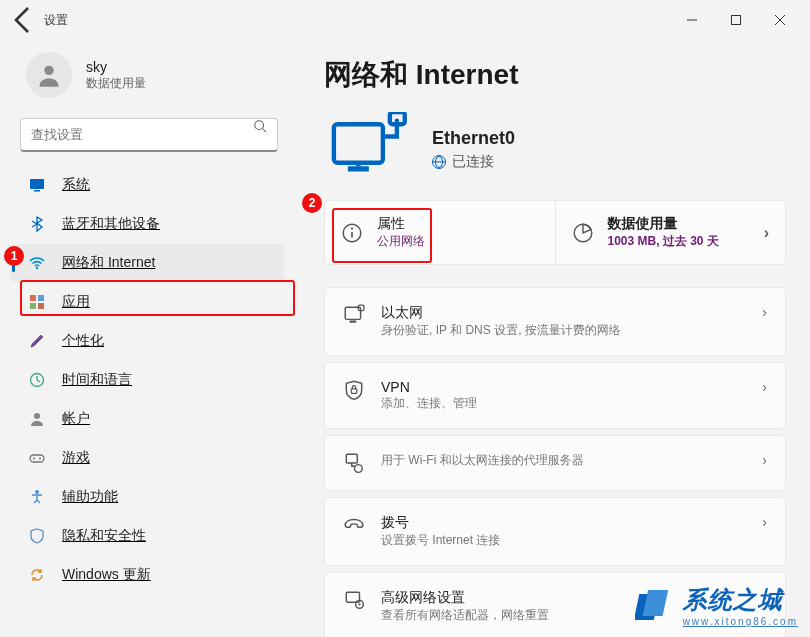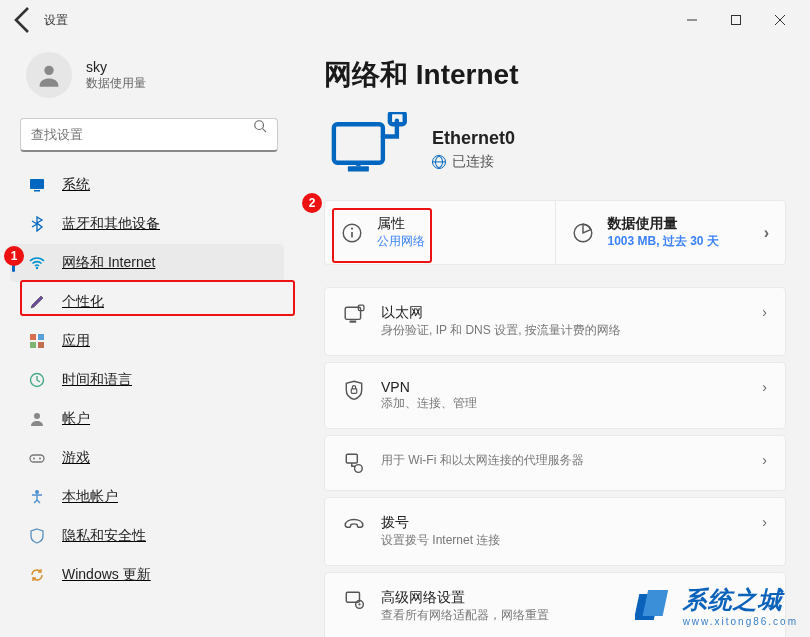--- a/index.html
+++ b/index.html
@@ -39,39 +39,39 @@
 .netinfo .netname { font-size:18px; font-weight:600; color:#222; margin-bottom:4px; }
 .netinfo .netstatus { display:flex; align-items:center; gap:6px; font-size:14px; color:#555; }
 .globe { width:14px; height:14px; border:1.3px solid #0067c0; border-radius:50%; position:relative; }
 .globe::before { content:""; position:absolute; left:50%; top:0; bottom:0; width:6px; border:1.3px solid #0067c0; border-radius:50%; transform:translateX(-50%); }
 .globe::after { content:""; position:absolute; top:50%; left:0; right:0; height:1.2px; background:#0067c0; transform:translateY(-50%); }
 
 .netcards { display:flex; gap:0; margin-bottom:8px; }
 .card { flex:1; background:#fbfbfb; border:1px solid #e9e9e9; border-radius:4px; padding:14px 16px; display:flex; align-items:center; gap:14px; }
 .card .cicon { width:22px; height:22px; display:flex; align-items:center; justify-content:center; }
 .card .ctext .ct { font-size:14px; color:#222; }
-.card .ctext .cs { font-size:12px; color:#3b82f6; }
+.card .ctext .cs { font-size:12px; color:#701a75; }
 .card .chev { margin-left:auto; color:#666; }
 
 .rowcard { background:#fbfbfb; border:1px solid #e9e9e9; border-radius:4px; padding:16px 18px; display:flex; align-items:flex-start; gap:16px; margin-bottom:6px; }
 .rowcard .ricon { width:22px; height:22px; display:flex; align-items:center; justify-content:center; color:#444; }
 .rowcard .rtext .rt { font-size:14px; color:#222; }
 .rowcard .rtext .rs { font-size:12px; color:#777; }
 .rowcard .chev { margin-left:auto; color:#666; font-size:14px; }
 
 
 .hl { position:absolute; border:2px solid #e11; border-radius:3px; pointer-events:none; }
 .hl1 { left:20px; top:280px; width:275px; height:36px; }
 .hl2 { left:332px; top:208px; width:100px; height:55px; }
 .badge { position:absolute; width:20px; height:20px; background:#e11; color:#fff; border-radius:50%; font-size:12px; font-weight:600; display:flex; align-items:center; justify-content:center; pointer-events:none; }
 .badge1 { left:4px; top:246px; }
 .badge2 { left:302px; top:193px; }
 
 .watermark { position:absolute; right:12px; bottom:10px; display:flex; align-items:center; gap:8px; font-weight:700; color:#0a62ba; font-size:24px; font-style:italic; letter-spacing:1px; }
-.watermark .wm-sub { font-size:10px; color:#3a7fc5; letter-spacing:2px; font-style:normal; font-weight:400; display:block; }
+.watermark .wm-sub { font-size:10px; color:#3a7fc5; letter-spacing:2px; font-style:normal; font-weight:400; display:block;text-decoration:underline; }
 .watermark svg { width:40px; height:40px; }
 </style>
 </head>
 <body>
 
 <div class="titlebar">
   <div class="back">
     <svg viewBox="0 0 16 16">
         <path d="M10 2 L4 8 L10 14" fill="none" stroke="#333" stroke-width="1.3"></path>
       </svg>
@@ -144,39 +144,39 @@
             <svg viewBox="0 0 16 16">
               <path d="M1 6c4-4 10-4 14 0M3.5 8.5c2.5-2.5 6.5-2.5 9 0M6 11c1.2-1.2 2.8-1.2 4 0" fill="none" stroke="#0093d0" stroke-width="1.6"></path>
               <circle cx="8" cy="13" r="1.2" fill="#0093d0"></circle>
             </svg>
           </span>
         <span>网络和 Internet</span>
       </div>
       <div class="nav-item">
         <span class="nicon">
             <svg viewBox="0 0 16 16">
-              <path d="M2 14l3-1 9-9-2-2-9 9z" fill="#6e4b9e" stroke="#333" stroke-width="0.5"></path>
-            </svg>
-          </span>
-        <span>个性化</span>
-      </div>
-      <div class="nav-item">
-        <span class="nicon">
-            <svg viewBox="0 0 16 16">
               <rect x="1" y="1" width="6" height="6" fill="#d87050"></rect>
               <rect x="9" y="1" width="6" height="6" fill="#5aa0d8"></rect>
               <rect x="1" y="9" width="6" height="6" fill="#7cb470"></rect>
               <rect x="9" y="9" width="6" height="6" fill="#c07050"></rect>
             </svg>
           </span>
         <span>应用</span>
       </div>
       <div class="nav-item">
         <span class="nicon">
             <svg viewBox="0 0 16 16">
+              <path d="M2 14l3-1 9-9-2-2-9 9z" fill="#6e4b9e" stroke="#333" stroke-width="0.5"></path>
+            </svg>
+          </span>
+        <span>个性化</span>
+      </div>
+      <div class="nav-item">
+        <span class="nicon">
+            <svg viewBox="0 0 16 16">
               <circle cx="8" cy="8" r="6.5" fill="none" stroke="#4a8" stroke-width="1.4"></circle>
               <path d="M8 4v4l3 2" fill="none" stroke="#4a8" stroke-width="1.4"></path>
             </svg>
           </span>
         <span>时间和语言</span>
       </div>
       <div class="nav-item">
         <span class="nicon">
             <svg viewBox="0 0 16 16">
               <circle cx="8" cy="5" r="3" fill="#888"></circle>
@@ -195,21 +195,21 @@
           </span>
         <span>游戏</span>
       </div>
       <div class="nav-item">
         <span class="nicon">
             <svg viewBox="0 0 16 16">
               <circle cx="8" cy="3" r="2" fill="#4a90d0"></circle>
               <path d="M3 6h10M8 6v5M5 14l3-3 3 3" fill="none" stroke="#4a90d0" stroke-width="1.4"></path>
             </svg>
           </span>
-        <span>本地帐户</span>
+        <span>辅助功能</span>
       </div>
       <div class="nav-item">
         <span class="nicon">
             <svg viewBox="0 0 16 16">
               <path d="M8 1l6 2v5c0 4-3 6-6 7-3-1-6-3-6-7V3z" fill="none" stroke="#5a8fc0" stroke-width="1.3"></path>
             </svg>
           </span>
         <span>隐私和安全性</span>
       </div>
       <div class="nav-item">

